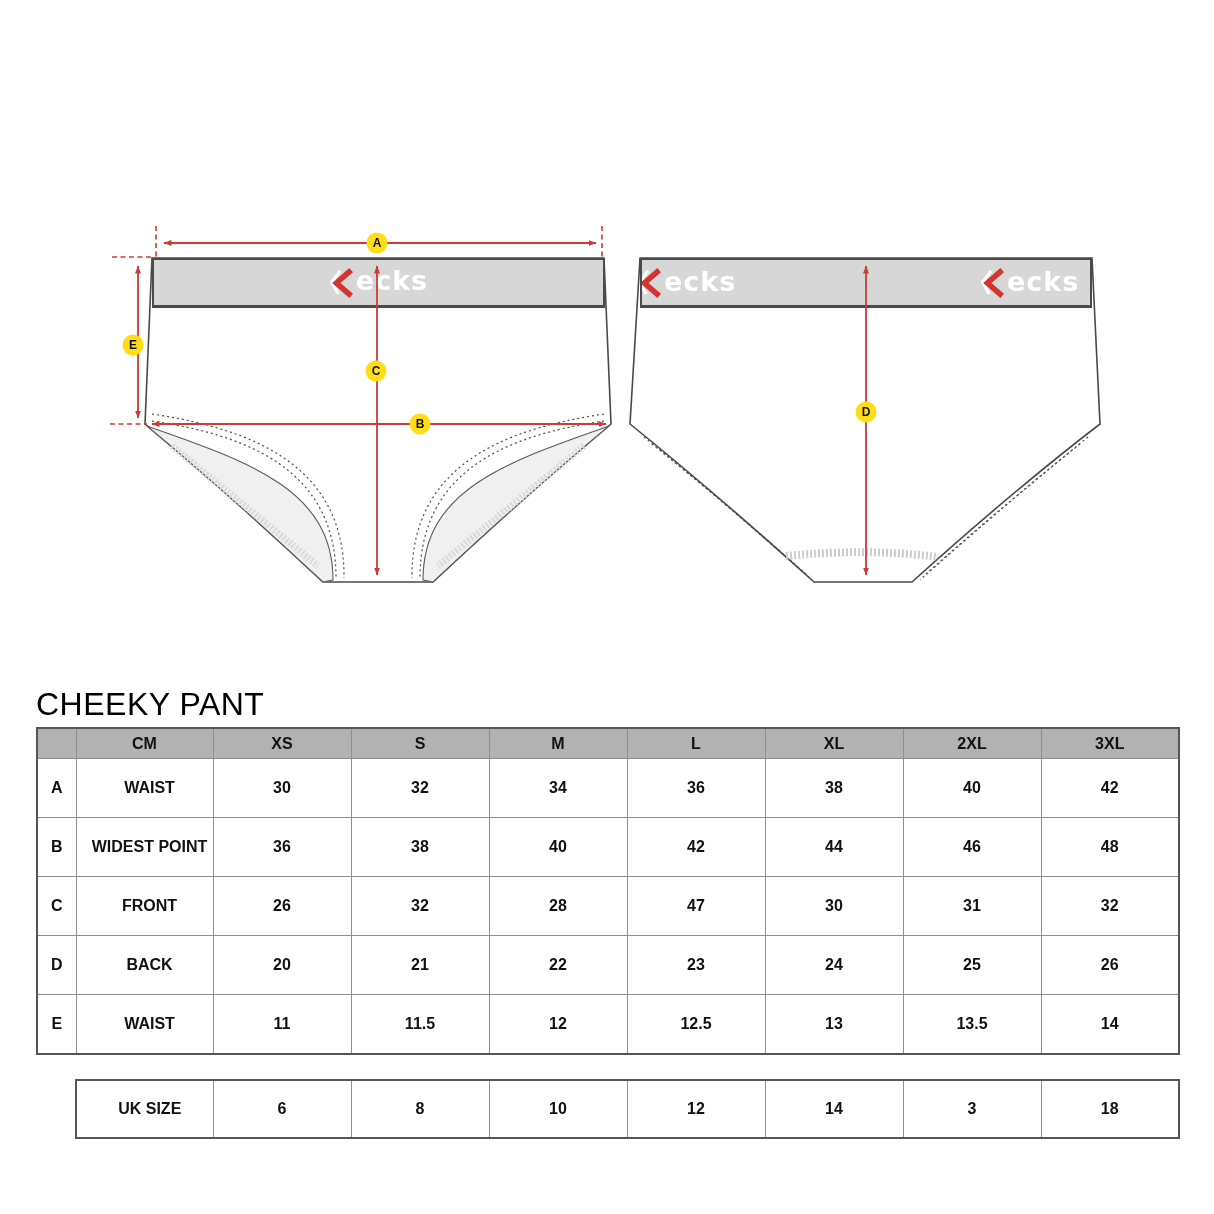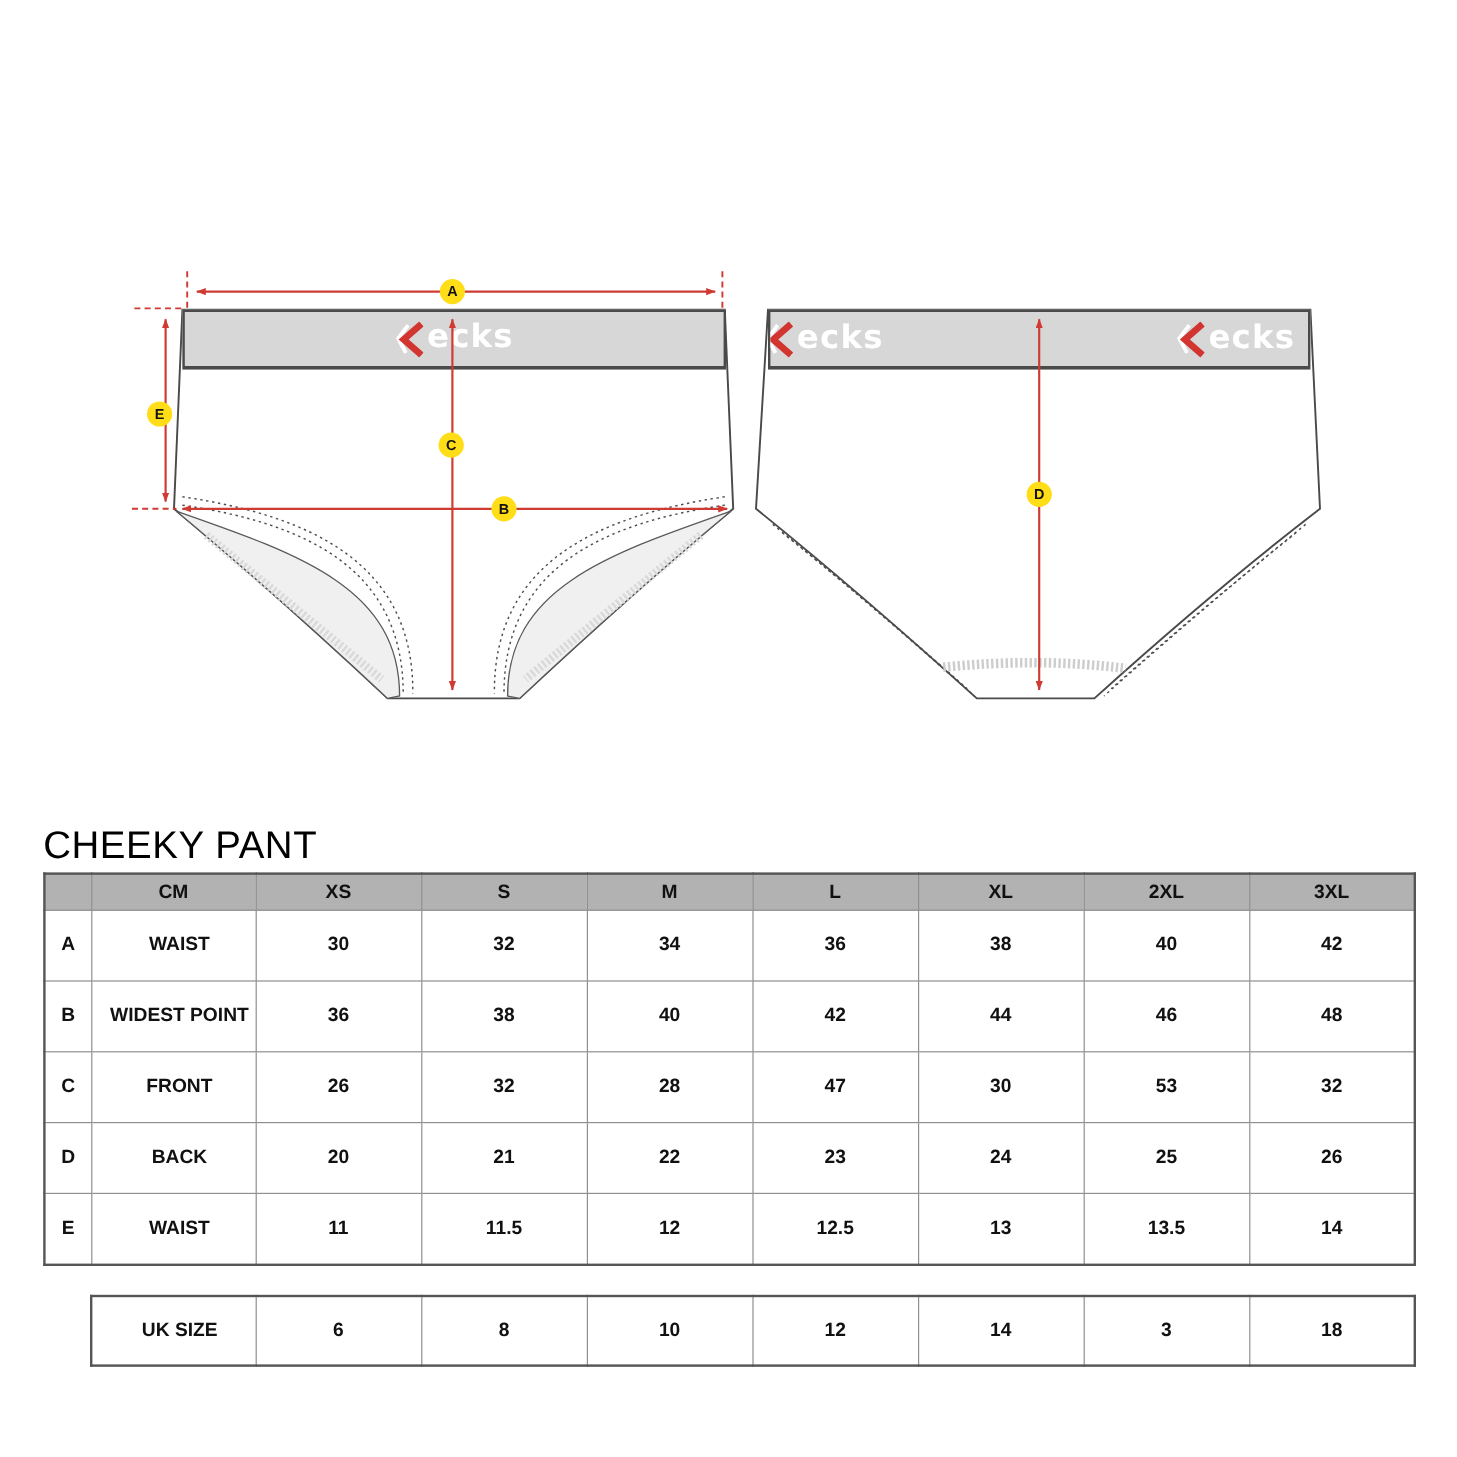--- a/index.html
+++ b/index.html
@@ -181,21 +181,21 @@
       <td>48</td>
     </tr>
     <tr class="row">
       <td>C</td>
       <td class="lbl">FRONT</td>
       <td>26</td>
       <td>32</td>
       <td>28</td>
       <td>47</td>
       <td>30</td>
-      <td>53</td>
+      <td>31</td>
       <td>32</td>
     </tr>
     <tr class="row">
       <td>D</td>
       <td class="lbl">BACK</td>
       <td>20</td>
       <td>21</td>
       <td>22</td>
       <td>23</td>
       <td>24</td>

